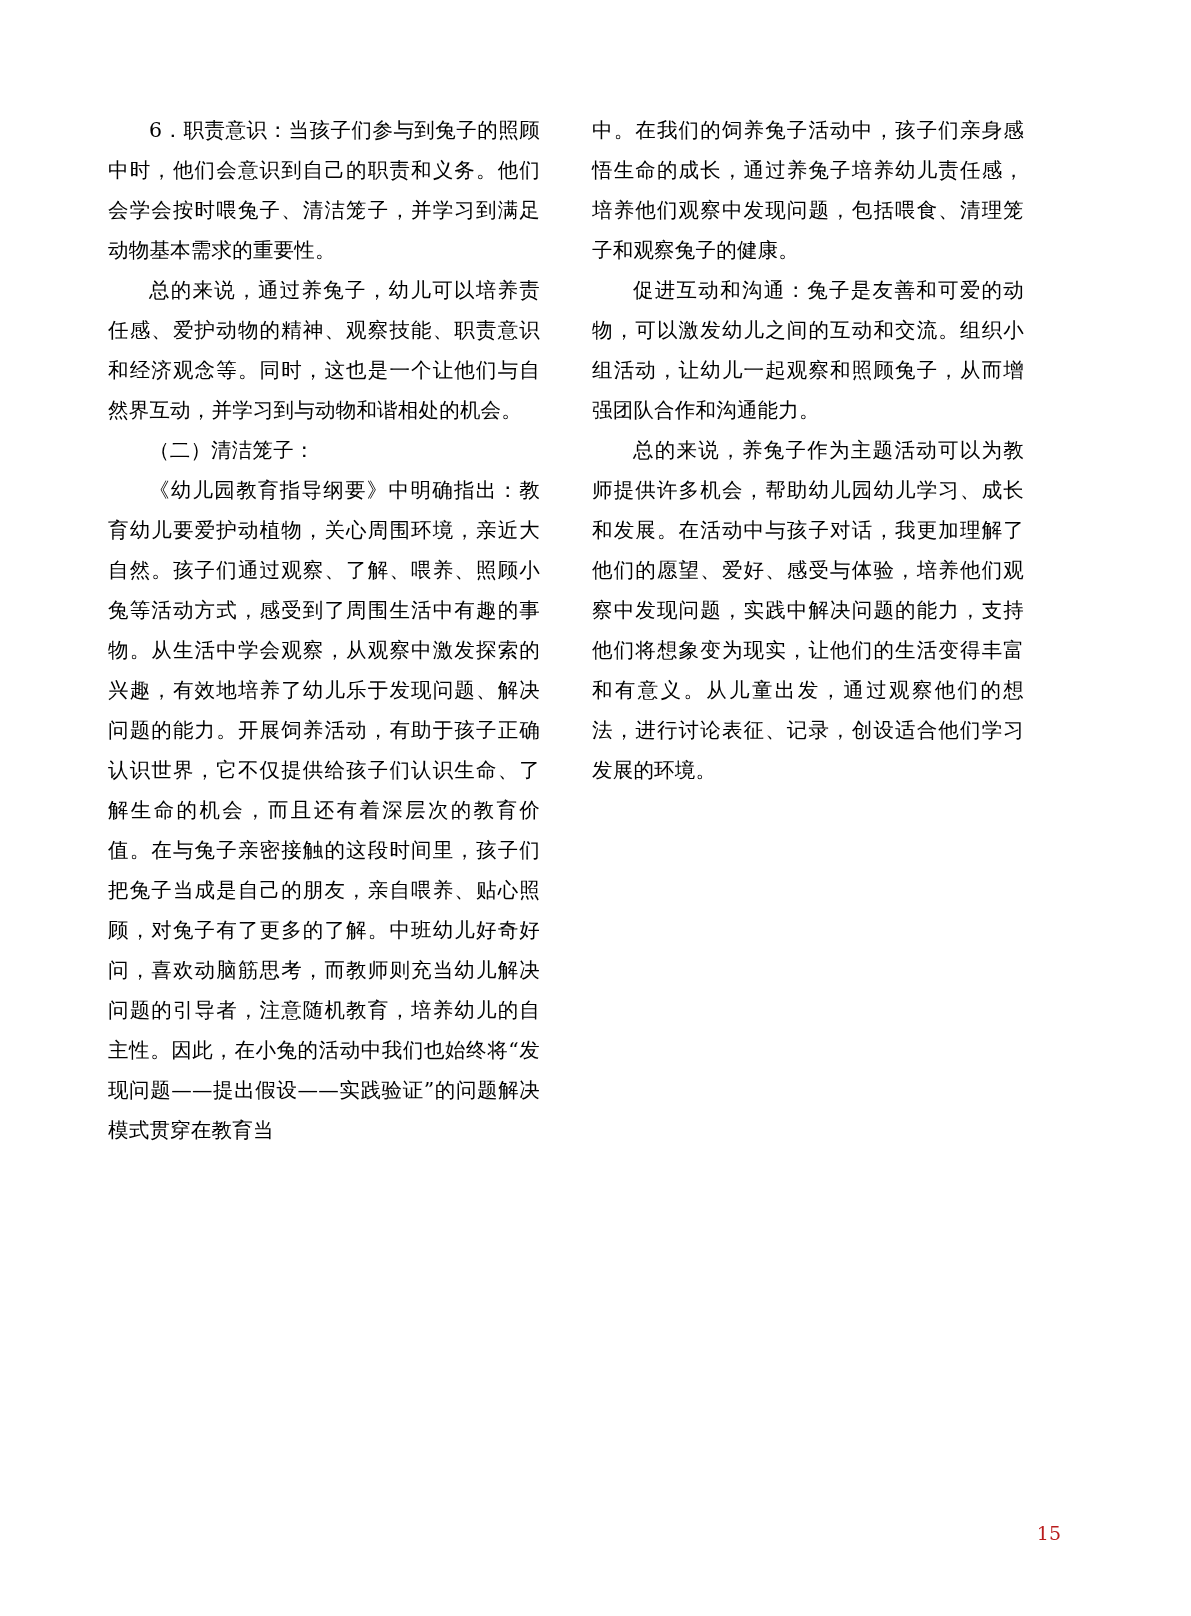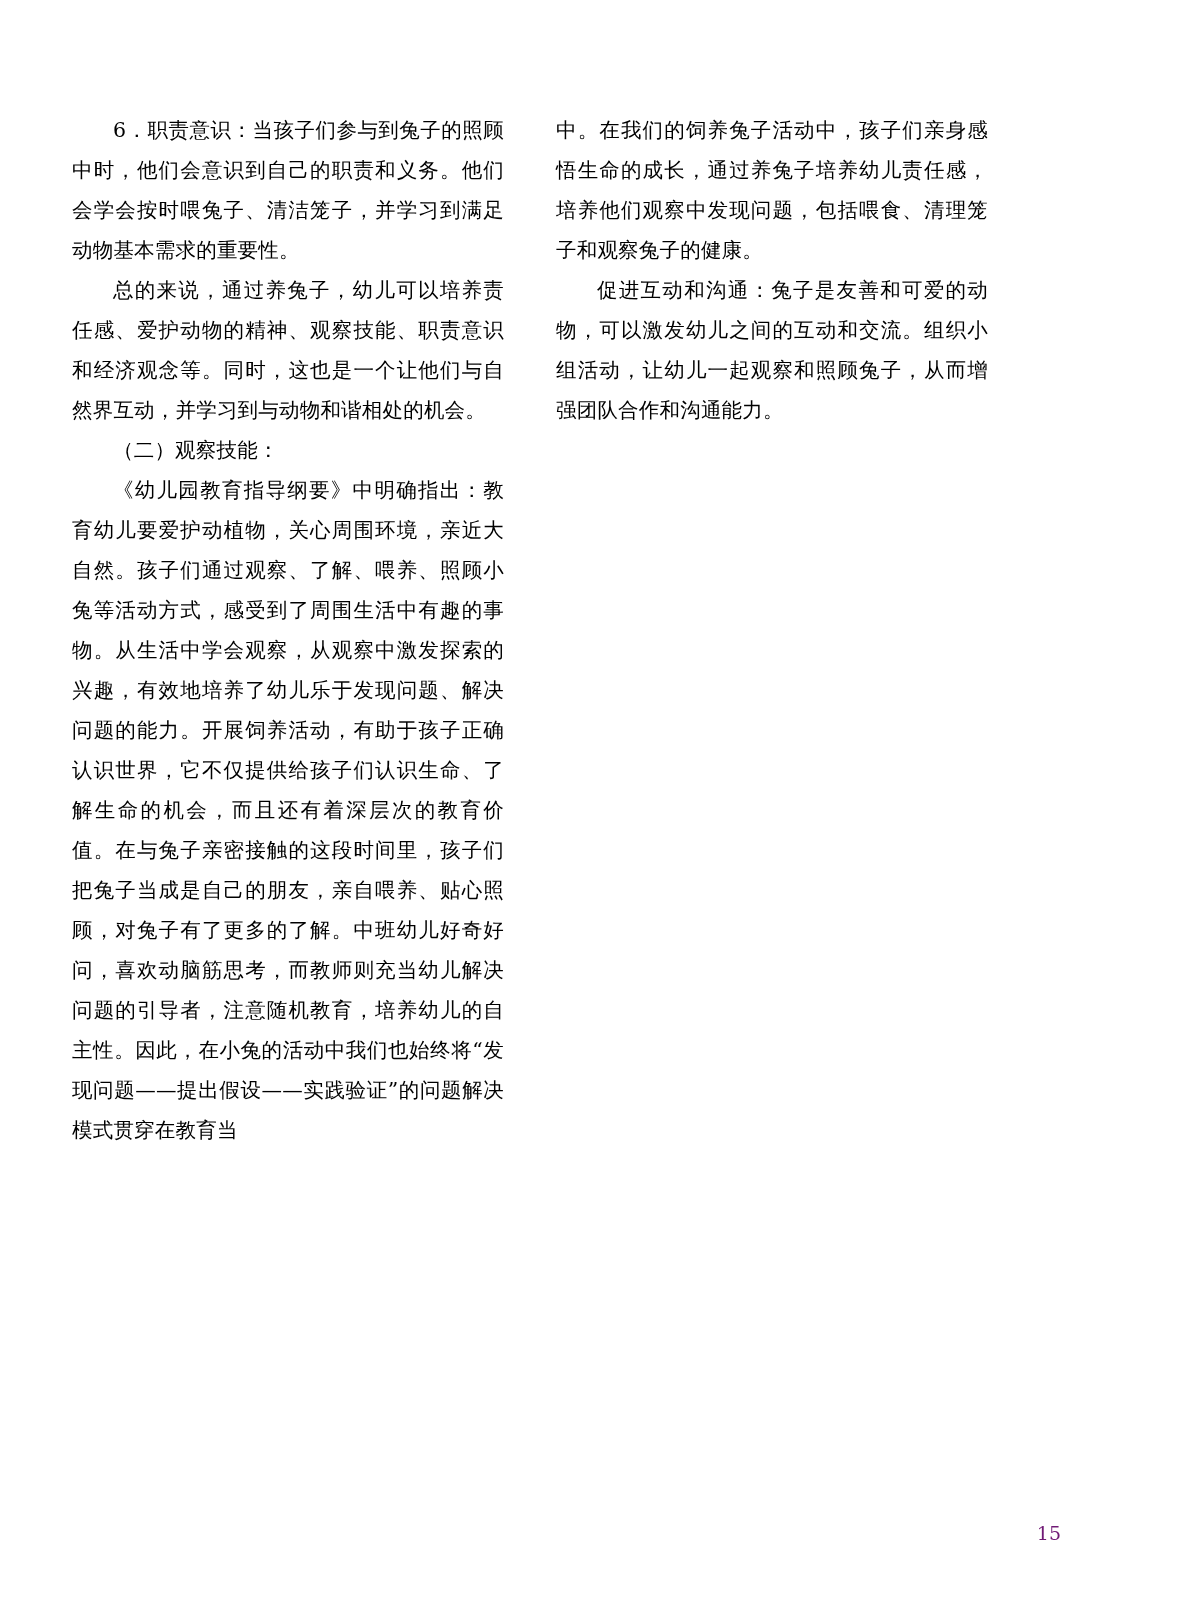--- a/index.html
+++ b/index.html
@@ -15,21 +15,21 @@
     position: relative;
     overflow: hidden;
   }
   .page {
     position: absolute;
     left: 0;
     top: 0;
     width: 1191px;
     height: 1616px;
     box-sizing: border-box;
-    padding: 110px 130px 60px 72px;
+    padding: 110px 130px 60px 108px;
   }
   .columns {
     display: flex;
     flex-direction: row;
     gap: 52px;
     align-items: flex-start;
   }
   .col {
     width: 432px;
     flex: 0 0 432px;
@@ -44,37 +44,38 @@
   }
   p.indent {
     text-indent: 2em;
   }
   .page-number {
     position: absolute;
     right: 130px;
     bottom: 72px;
     font-size: 19px;
     font-family: "DejaVu Serif", "Liberation Serif", serif;
-    color: #701a75;
+    color: #b91c1c;
   }
 </style>
 </head>
 <body>
 
 <div class="page">
   <div class="columns">
 
     <div class="col">
       <p class="indent">6．职责意识：当孩子们参与到兔子的照顾中时，他们会意识到自己的职责和义务。他们会学会按时喂兔子、清洁笼子，并学习到满足动物基本需求的重要性。</p>
       <p class="indent">总的来说，通过养兔子，幼儿可以培养责任感、爱护动物的精神、观察技能、职责意识和经济观念等。同时，这也是一个让他们与自然界互动，并学习到与动物和谐相处的机会。</p>
-      <p class="indent">（二）观察技能：</p>
+      <p class="indent">（二）清洁笼子：</p>
       <p class="indent">《幼儿园教育指导纲要》中明确指出：教育幼儿要爱护动植物，关心周围环境，亲近大自然。孩子们通过观察、了解、喂养、照顾小兔等活动方式，感受到了周围生活中有趣的事物。从生活中学会观察，从观察中激发探索的兴趣，有效地培养了幼儿乐于发现问题、解决问题的能力。开展饲养活动，有助于孩子正确认识世界，它不仅提供给孩子们认识生命、了解生命的机会，而且还有着深层次的教育价值。在与兔子亲密接触的这段时间里，孩子们把兔子当成是自己的朋友，亲自喂养、贴心照顾，对兔子有了更多的了解。中班幼儿好奇好问，喜欢动脑筋思考，而教师则充当幼儿解决问题的引导者，注意随机教育，培养幼儿的自主性。因此，在小兔的活动中我们也始终将“发现问题——提出假设——实践验证”的问题解决模式贯穿在教育当</p>
     </div>
 
     <div class="col">
       <p>中。在我们的饲养兔子活动中，孩子们亲身感悟生命的成长，通过养兔子培养幼儿责任感，培养他们观察中发现问题，包括喂食、清理笼子和观察兔子的健康。</p>
       <p class="indent">促进互动和沟通：兔子是友善和可爱的动物，可以激发幼儿之间的互动和交流。组织小组活动，让幼儿一起观察和照顾兔子，从而增强团队合作和沟通能力。</p>
+      <p class="indent">总的来说，养兔子作为主题活动可以为教师提供许多机会，帮助幼儿园幼儿学习、成长和发展。在活动中与孩子对话，我更加理解了他们的愿望、爱好、感受与体验，培养他们观察中发现问题，实践中解决问题的能力，支持他们将想象变为现实，让他们的生活变得丰富和有意义。从儿童出发，通过观察他们的想法，进行讨论表征、记录，创设适合他们学习发展的环境。</p>
     </div>
 
   </div>
 
   <div class="page-number">15</div>
 </div>
 
 </body></html>

